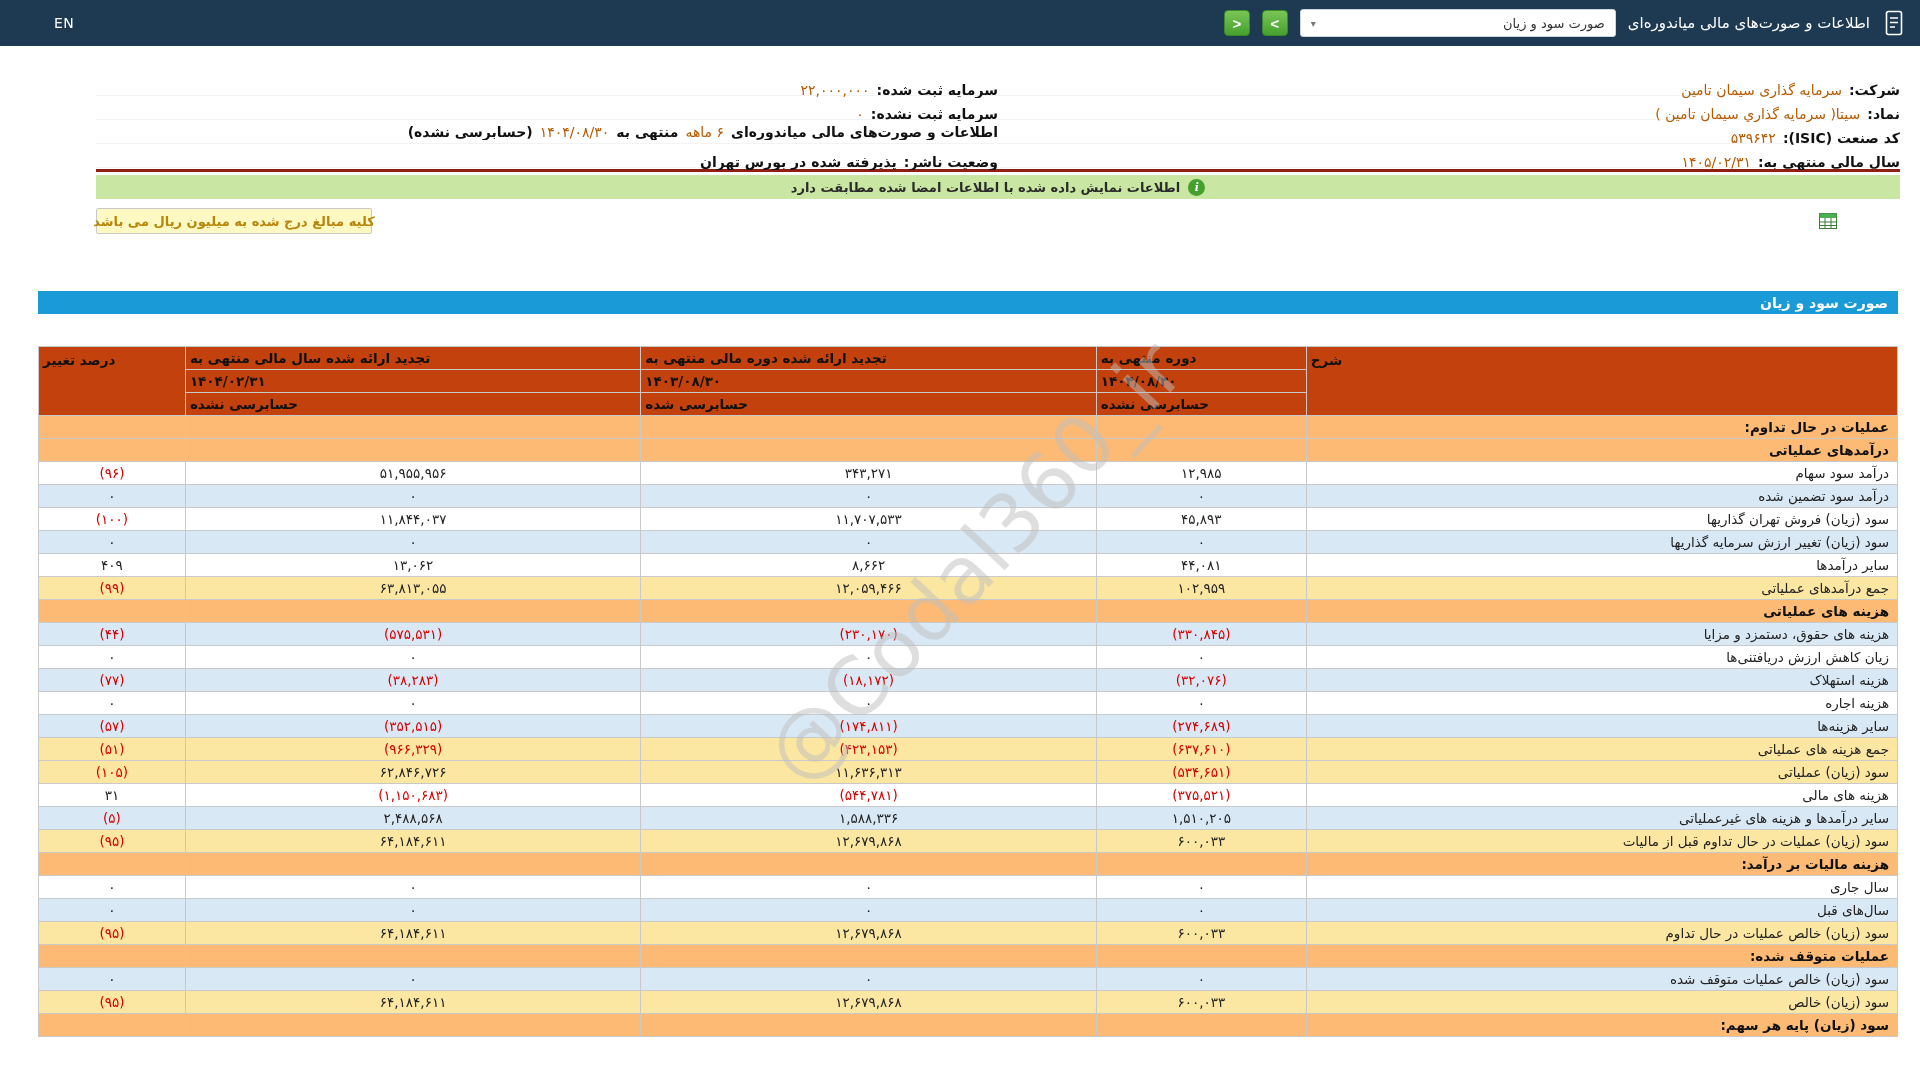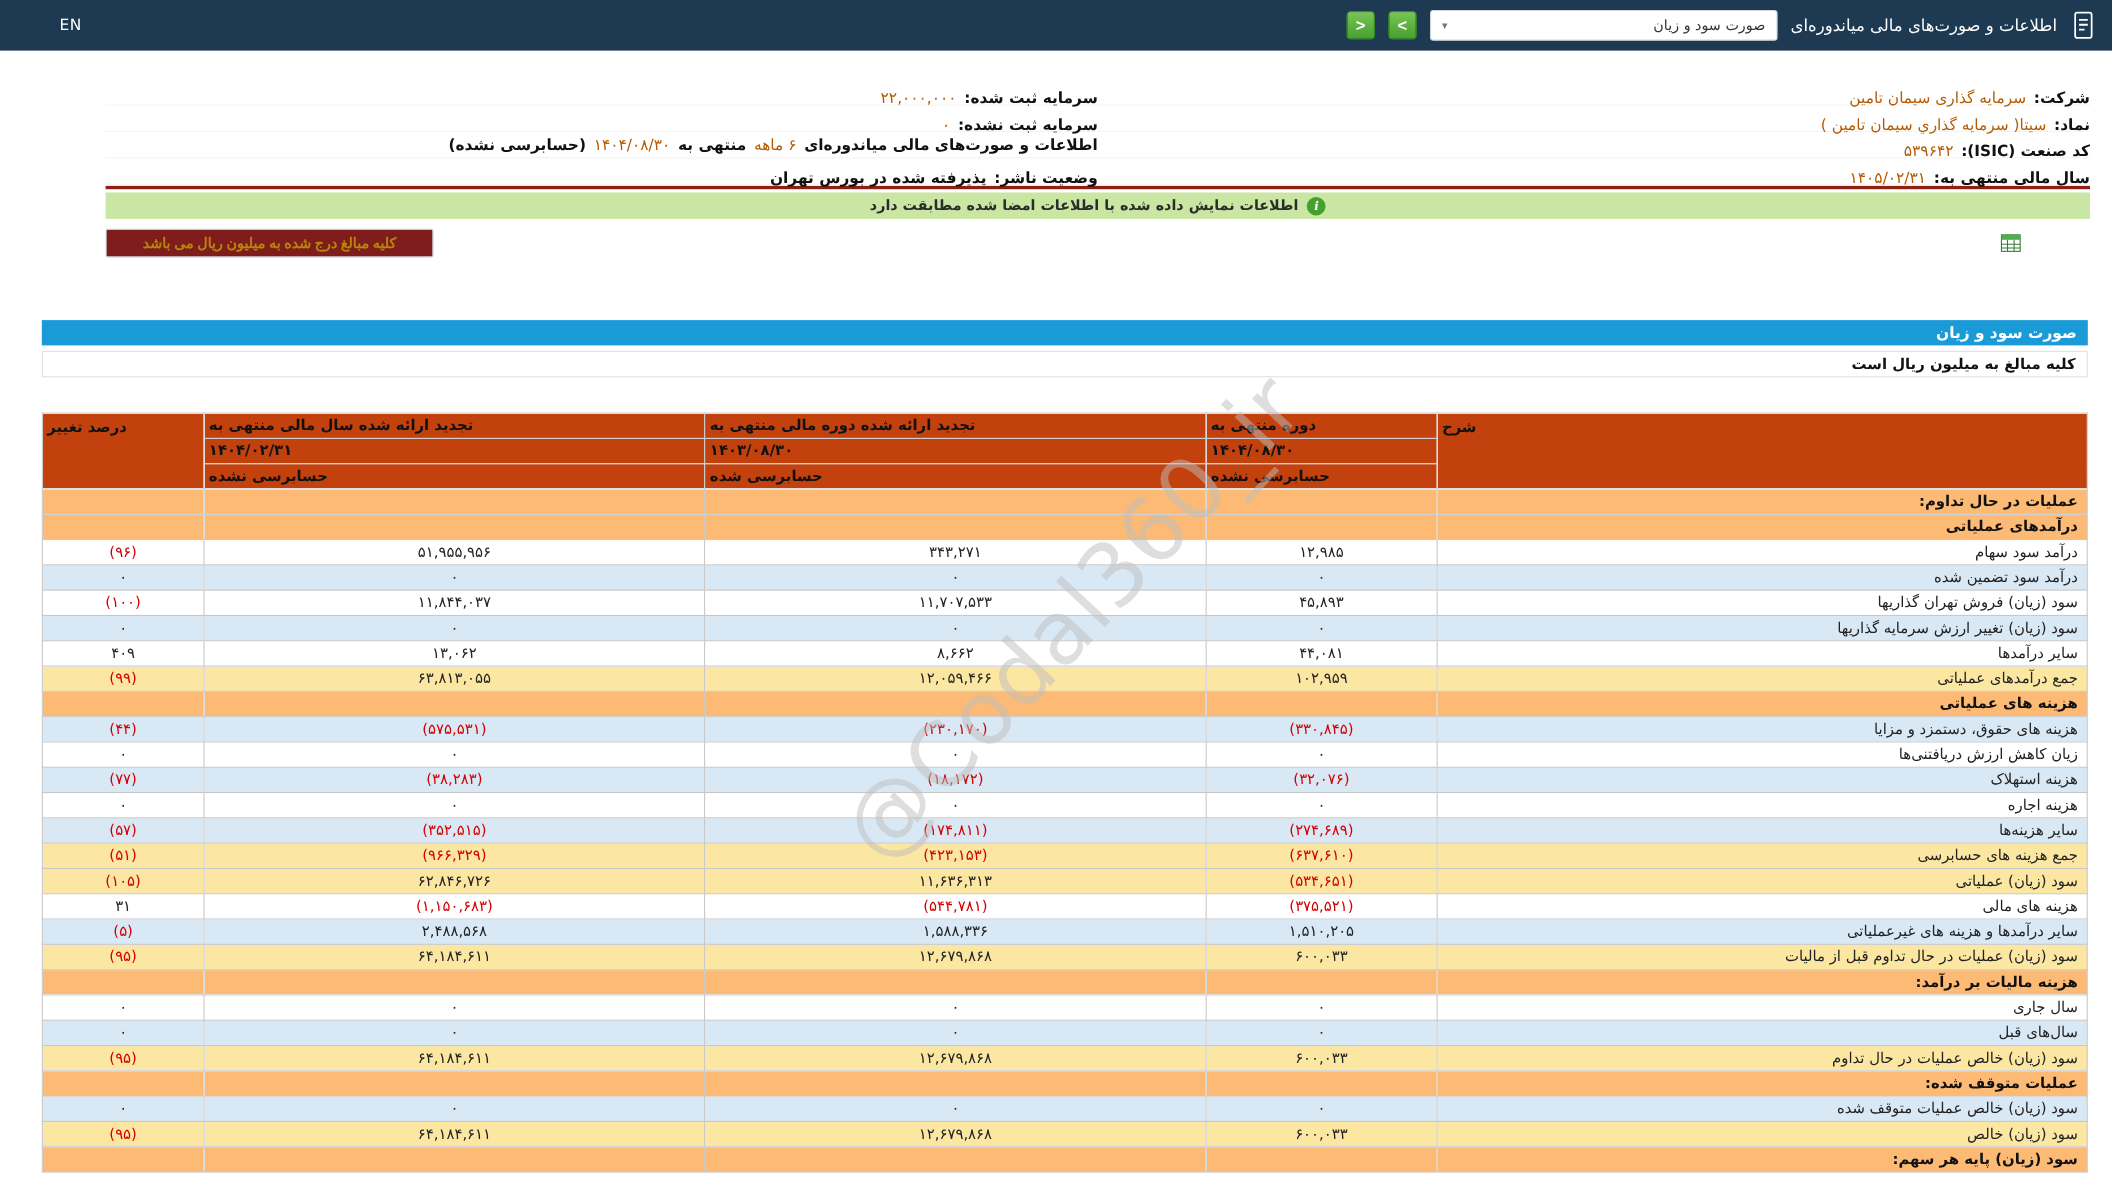--- a/index.html
+++ b/index.html
@@ -20,21 +20,21 @@
   .info-row { display:flex; align-items:center; height:24px; border-bottom:1px solid #f3f3f3; font-size:14px; }
   .info-cell { width:50%; display:flex; align-items:baseline; gap:7px; white-space:nowrap; overflow:hidden; }
   .info-label { font-weight:bold; color:#111;margin-top:12px; }
   .accent { color:#b55a00; font-weight:normal; }
   .strong { color:#111; font-weight:bold; }
   .red-divider { height:3px; background:#8e1f12; margin-top:1px; }
   .signature-bar { margin-top:3px; height:24px; background:#c9e6a3; display:flex; align-items:center; justify-content:center; gap:8px; font-size:13px; font-weight:bold; color:#2b2b2b; }
   .info-icon { width:17px; height:17px; border-radius:50%; background:#46a02e; color:#fff; font-size:11px; display:flex; align-items:center; justify-content:center; font-style:italic; font-weight:bold; flex:0 0 auto; font-family:"DejaVu Serif",serif; }
   .units-row { margin-top:9px; display:flex; align-items:center; justify-content:space-between; }
   .excel-btn { margin-left:0; margin-right:62px; cursor:pointer; line-height:0; }
-  .units-note-box { width:298px; height:26px; border:1px solid #c9c9c9; border-radius:2px; background:#7f1d1d; display:flex; align-items:center; justify-content:center; font-size:13px; font-weight:bold; color:#b8860b; white-space:nowrap;font-family:Liberation Serif, serif; }
+  .units-note-box { width:276px; height:26px; border:1px solid #c9c9c9; border-radius:2px; background:#fef9c3; display:flex; align-items:center; justify-content:center; font-size:13px; font-weight:bold; color:#b8860b; white-space:nowrap; }
 
   
   .lower { margin:57px 22px 0 38px; }
   .blue-bar { height:23px; background:#1a9bd7; color:#fff; display:flex; align-items:center; padding:0 10px; font-size:14px; font-weight:bold; }
   .units-line { margin-top:5px; height:24px; border:1px solid #e2e2e2; display:flex; align-items:center; padding:0 10px; font-size:13.5px; font-weight:bold; color:#111; background:#fff; }
 
   .table-wrap { margin-top:32px; }
   table.statement { width:100%; border-collapse:collapse; table-layout:fixed; font-size:13.5px; }
   .statement th, .statement td { border:1px solid #c9c9c9; height:23px; overflow:hidden; white-space:nowrap; }
   .statement thead th { background:#c2410c; font-weight:bold; text-align:left; color:#111; padding:2px 4px; }
@@ -130,21 +130,20 @@
       </svg>
     </span>
     <span class="units-note-box">کلیه مبالغ درج شده به میلیون ریال می باشد</span>
   </div>
 </section>
 
 <section class="lower">
   <div class="blue-bar">
     <span>صورت سود و زیان</span>
   </div>
-  <div class="units-line">کلیه مبالغ به میلیون ریال است</div>
 
   <div class="table-wrap">
     <table class="statement">
       <colgroup>
         <col style="width:31.8%">
         <col style="width:11.3%">
         <col style="width:24.5%">
         <col style="width:24.5%">
         <col style="width:7.9%">
       </colgroup>
@@ -260,21 +259,21 @@
             <td class="num">۰</td>
           </tr>
           <tr class="shade-blue">
             <td class="label-cell">سایر هزینه‌ها</td>
             <td class="num neg">(۲۷۴,۶۸۹)</td>
             <td class="num neg">(۱۷۴,۸۱۱)</td>
             <td class="num neg">(۳۵۲,۵۱۵)</td>
             <td class="num neg">(۵۷)</td>
           </tr>
           <tr class="shade-yellow">
-            <td class="label-cell">جمع هزینه های حسابرسی</td>
+            <td class="label-cell">جمع هزینه های عملیاتی</td>
             <td class="num neg">(۶۳۷,۶۱۰)</td>
             <td class="num neg">(۴۲۳,۱۵۳)</td>
             <td class="num neg">(۹۶۶,۳۲۹)</td>
             <td class="num neg">(۵۱)</td>
           </tr>
           <tr class="shade-yellow">
             <td class="label-cell">سود (زیان) عملیاتی</td>
             <td class="num neg">(۵۳۴,۶۵۱)</td>
             <td class="num">۱۱,۶۳۶,۳۱۳</td>
             <td class="num">۶۲,۸۴۶,۷۲۶</td>

